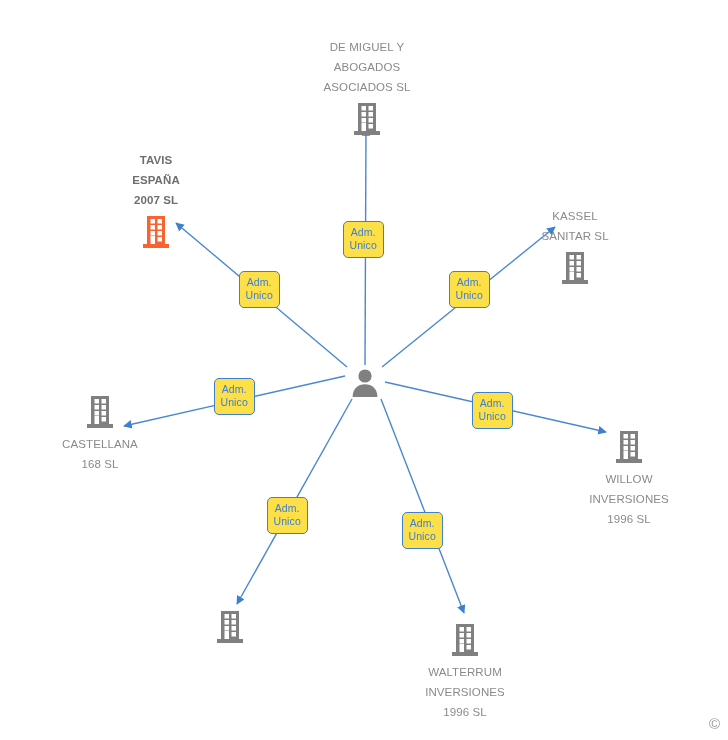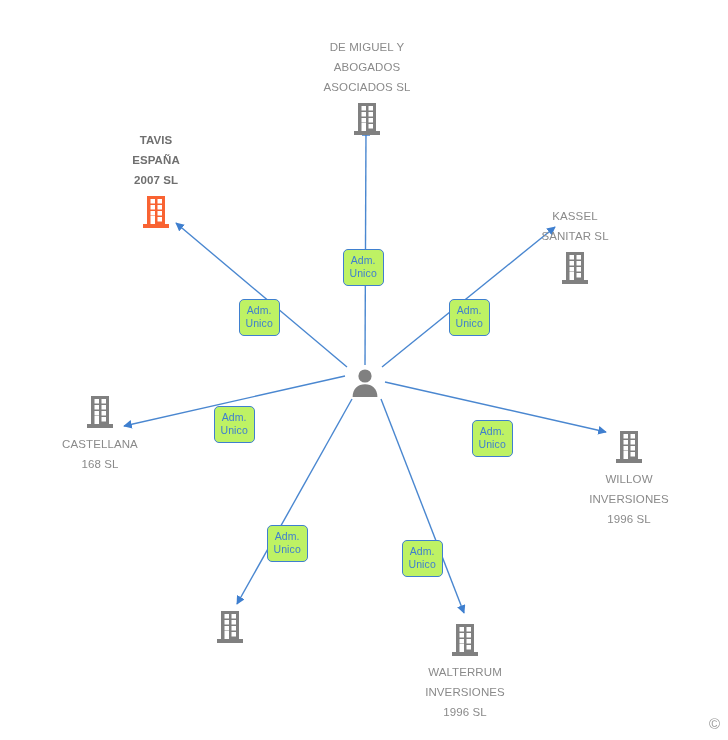--- a/index.html
+++ b/index.html
@@ -53,31 +53,30 @@
     display: block;
     margin: 0 auto;
   }
   .node.label-top .node-label { margin-bottom: 5px; }
   .node.label-bottom .node-label { margin-top: 5px; }
 
   
   .edge-label {
     position: absolute;
     box-sizing: border-box;
-    background: #bef264;
+    background: #fde047;
     border: 1px solid #3f7fcf;
     border-radius: 5px;
     color: #3f7fcf;
     font-size: 10.5px;
     line-height: 13px;
     text-align: center;
     padding: 4px 6px 5px 6px;
     white-space: pre-line;
     letter-spacing: 0.1px;
-    margin-top: 28px;
   }
 
   
   #watermark {
     position: absolute;
     right: 8px;
     bottom: 8px;
     display: flex;
     align-items: center;
     gap: 4px;
@@ -159,21 +158,21 @@
             <rect x="16.5" width="4.5" y="4" height="4.5"></rect>
             <rect x="9.5" width="4.5" y="10" height="4.5"></rect>
             <rect x="16.5" width="4.5" y="10" height="4.5"></rect>
             <rect x="9.5" width="4.5" y="16" height="4.5"></rect>
             <rect x="16.5" width="4.5" y="16" height="4.5"></rect>
             <rect x="9.5" width="4.5" y="21" height="8"></rect>
             <rect x="16.5" width="4.5" y="22" height="4.5"></rect>
           </g>
         </svg>
       </div>
-      <div class="node label-top highlight" style="left: 156px; top: 130px;">
+      <div class="node label-top highlight" style="left: 156px; top: 150px;">
         <div class="node-label">TAVIS
 ESPAÑA
 2007 SL</div>
         <svg width="30" height="34" viewBox="0 0 30 34" class="node-icon">
           <g fill="#f96332">
             <rect x="6" y="1" width="18" height="28"></rect>
             <rect x="2" y="29" width="26" height="4"></rect>
           </g>
           <g fill="#ffffff">
             <rect x="9.5" width="4.5" y="4" height="4.5"></rect>

